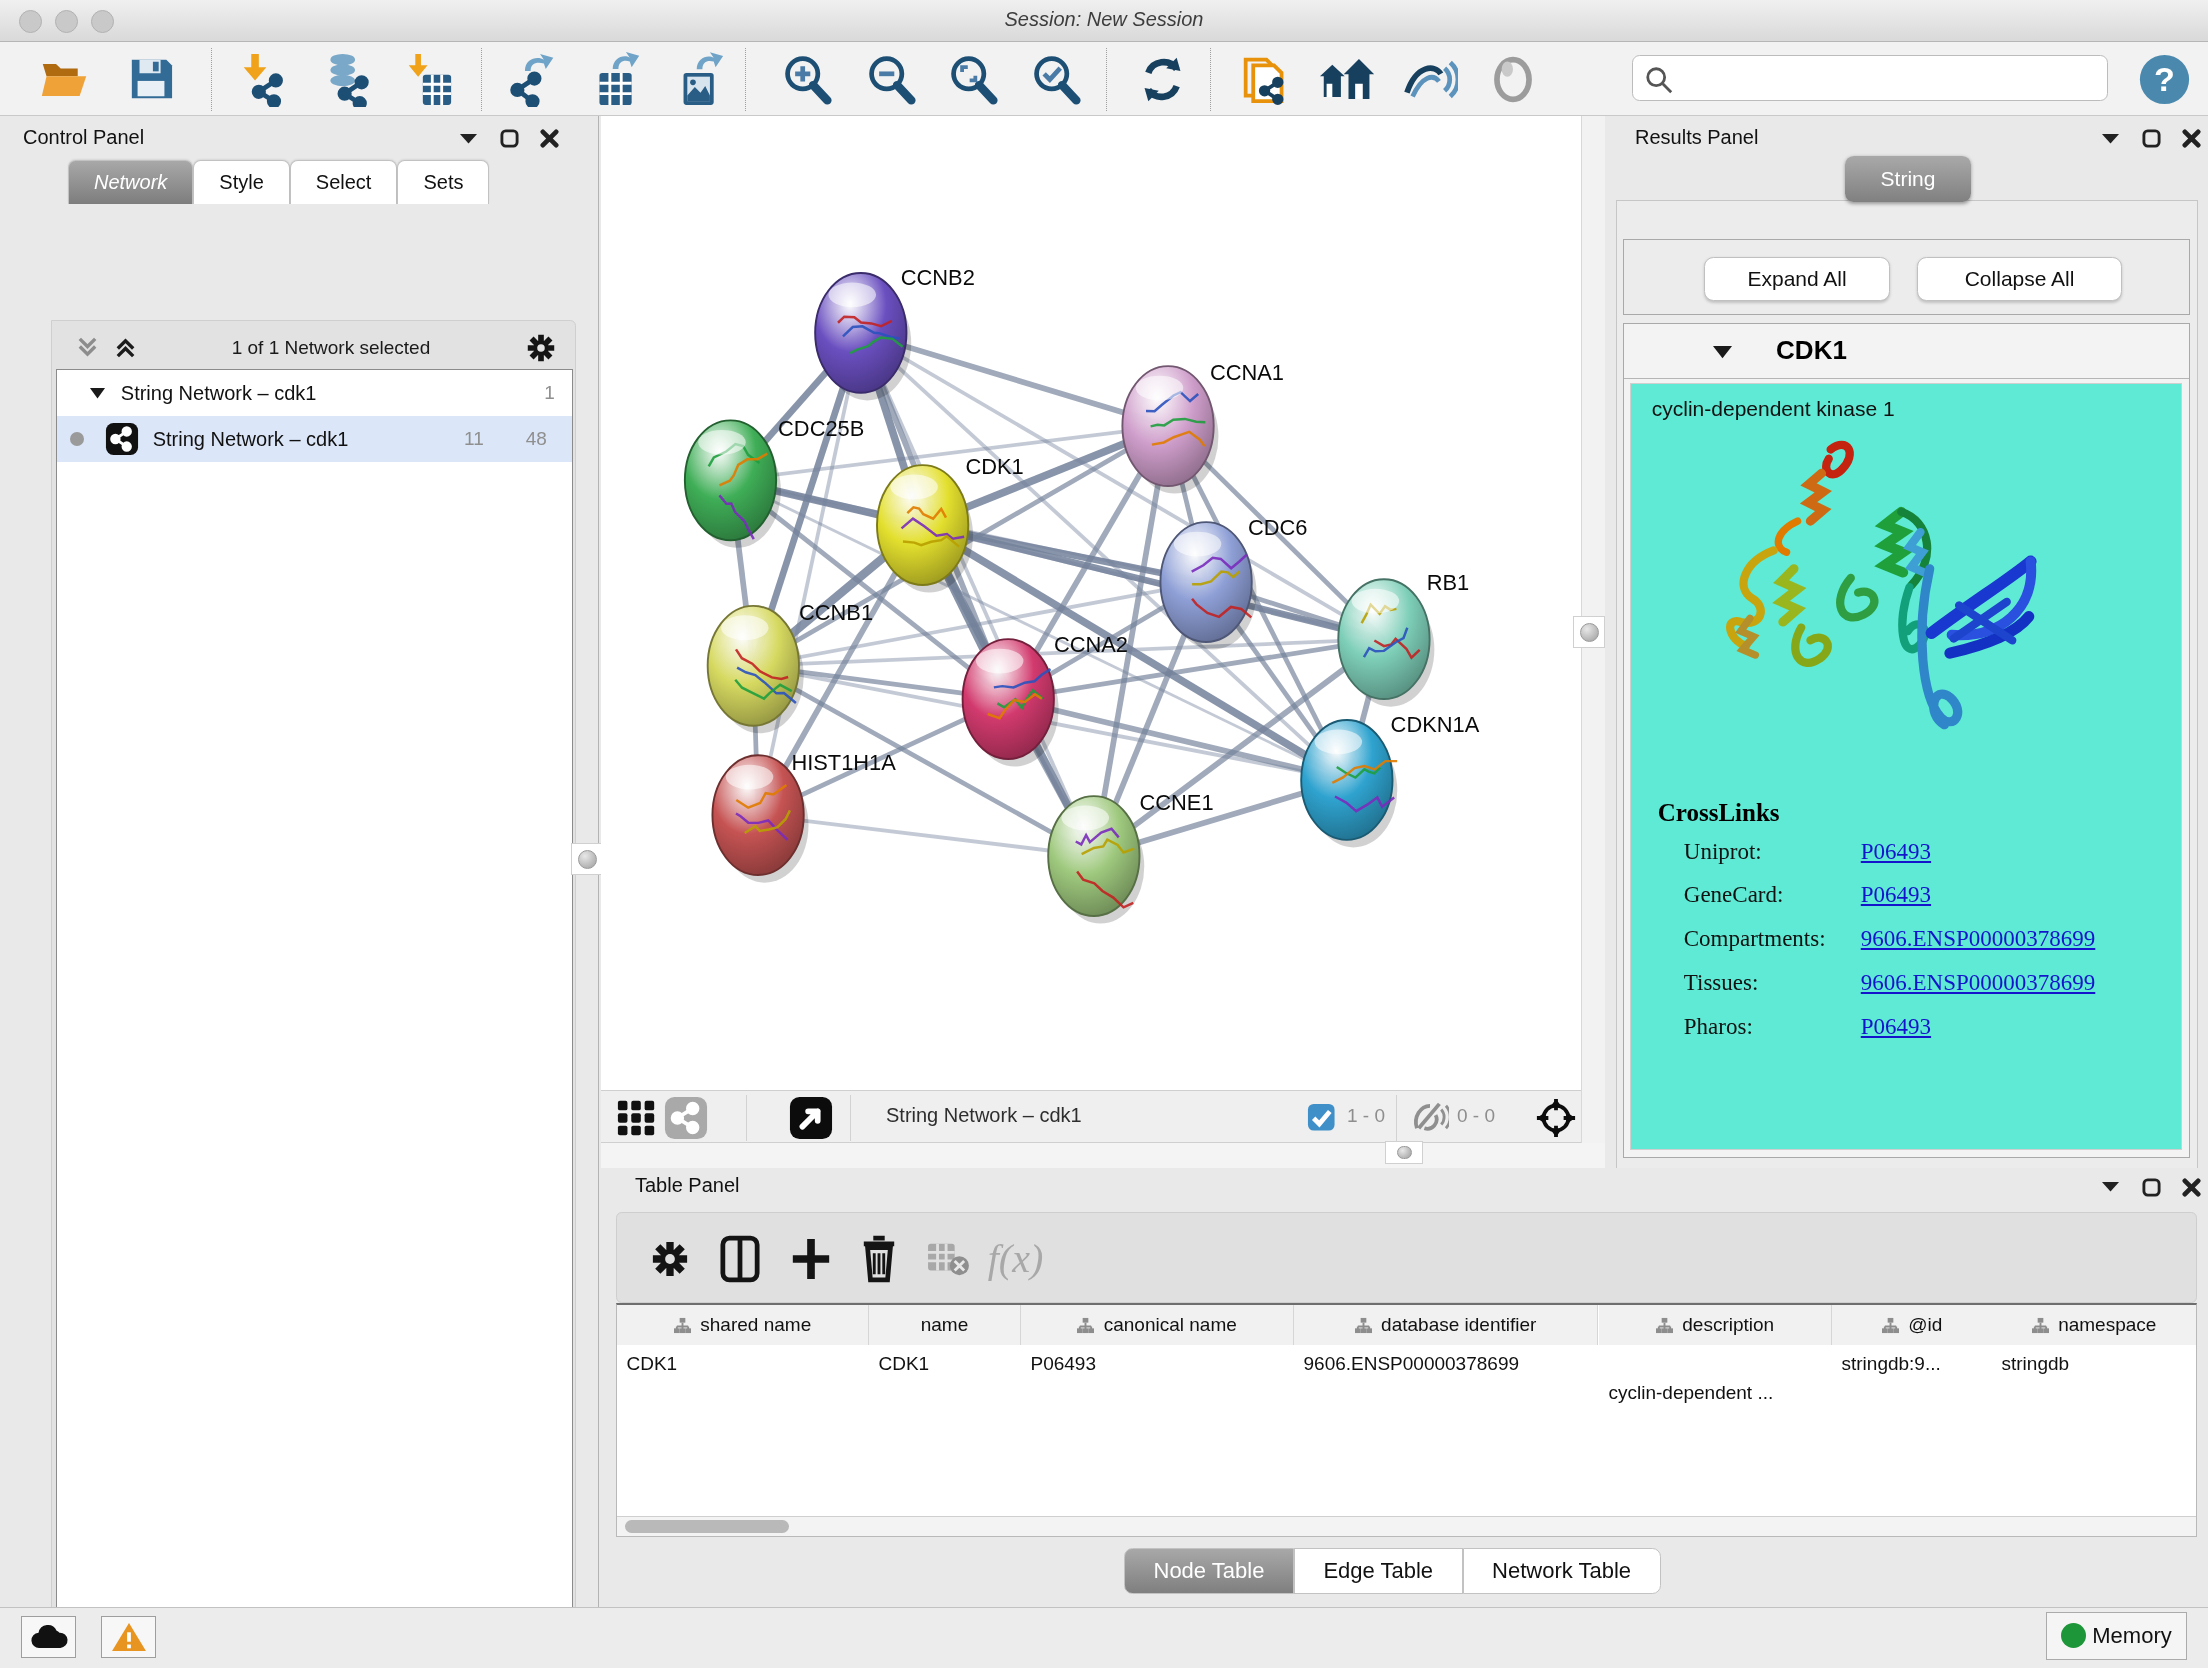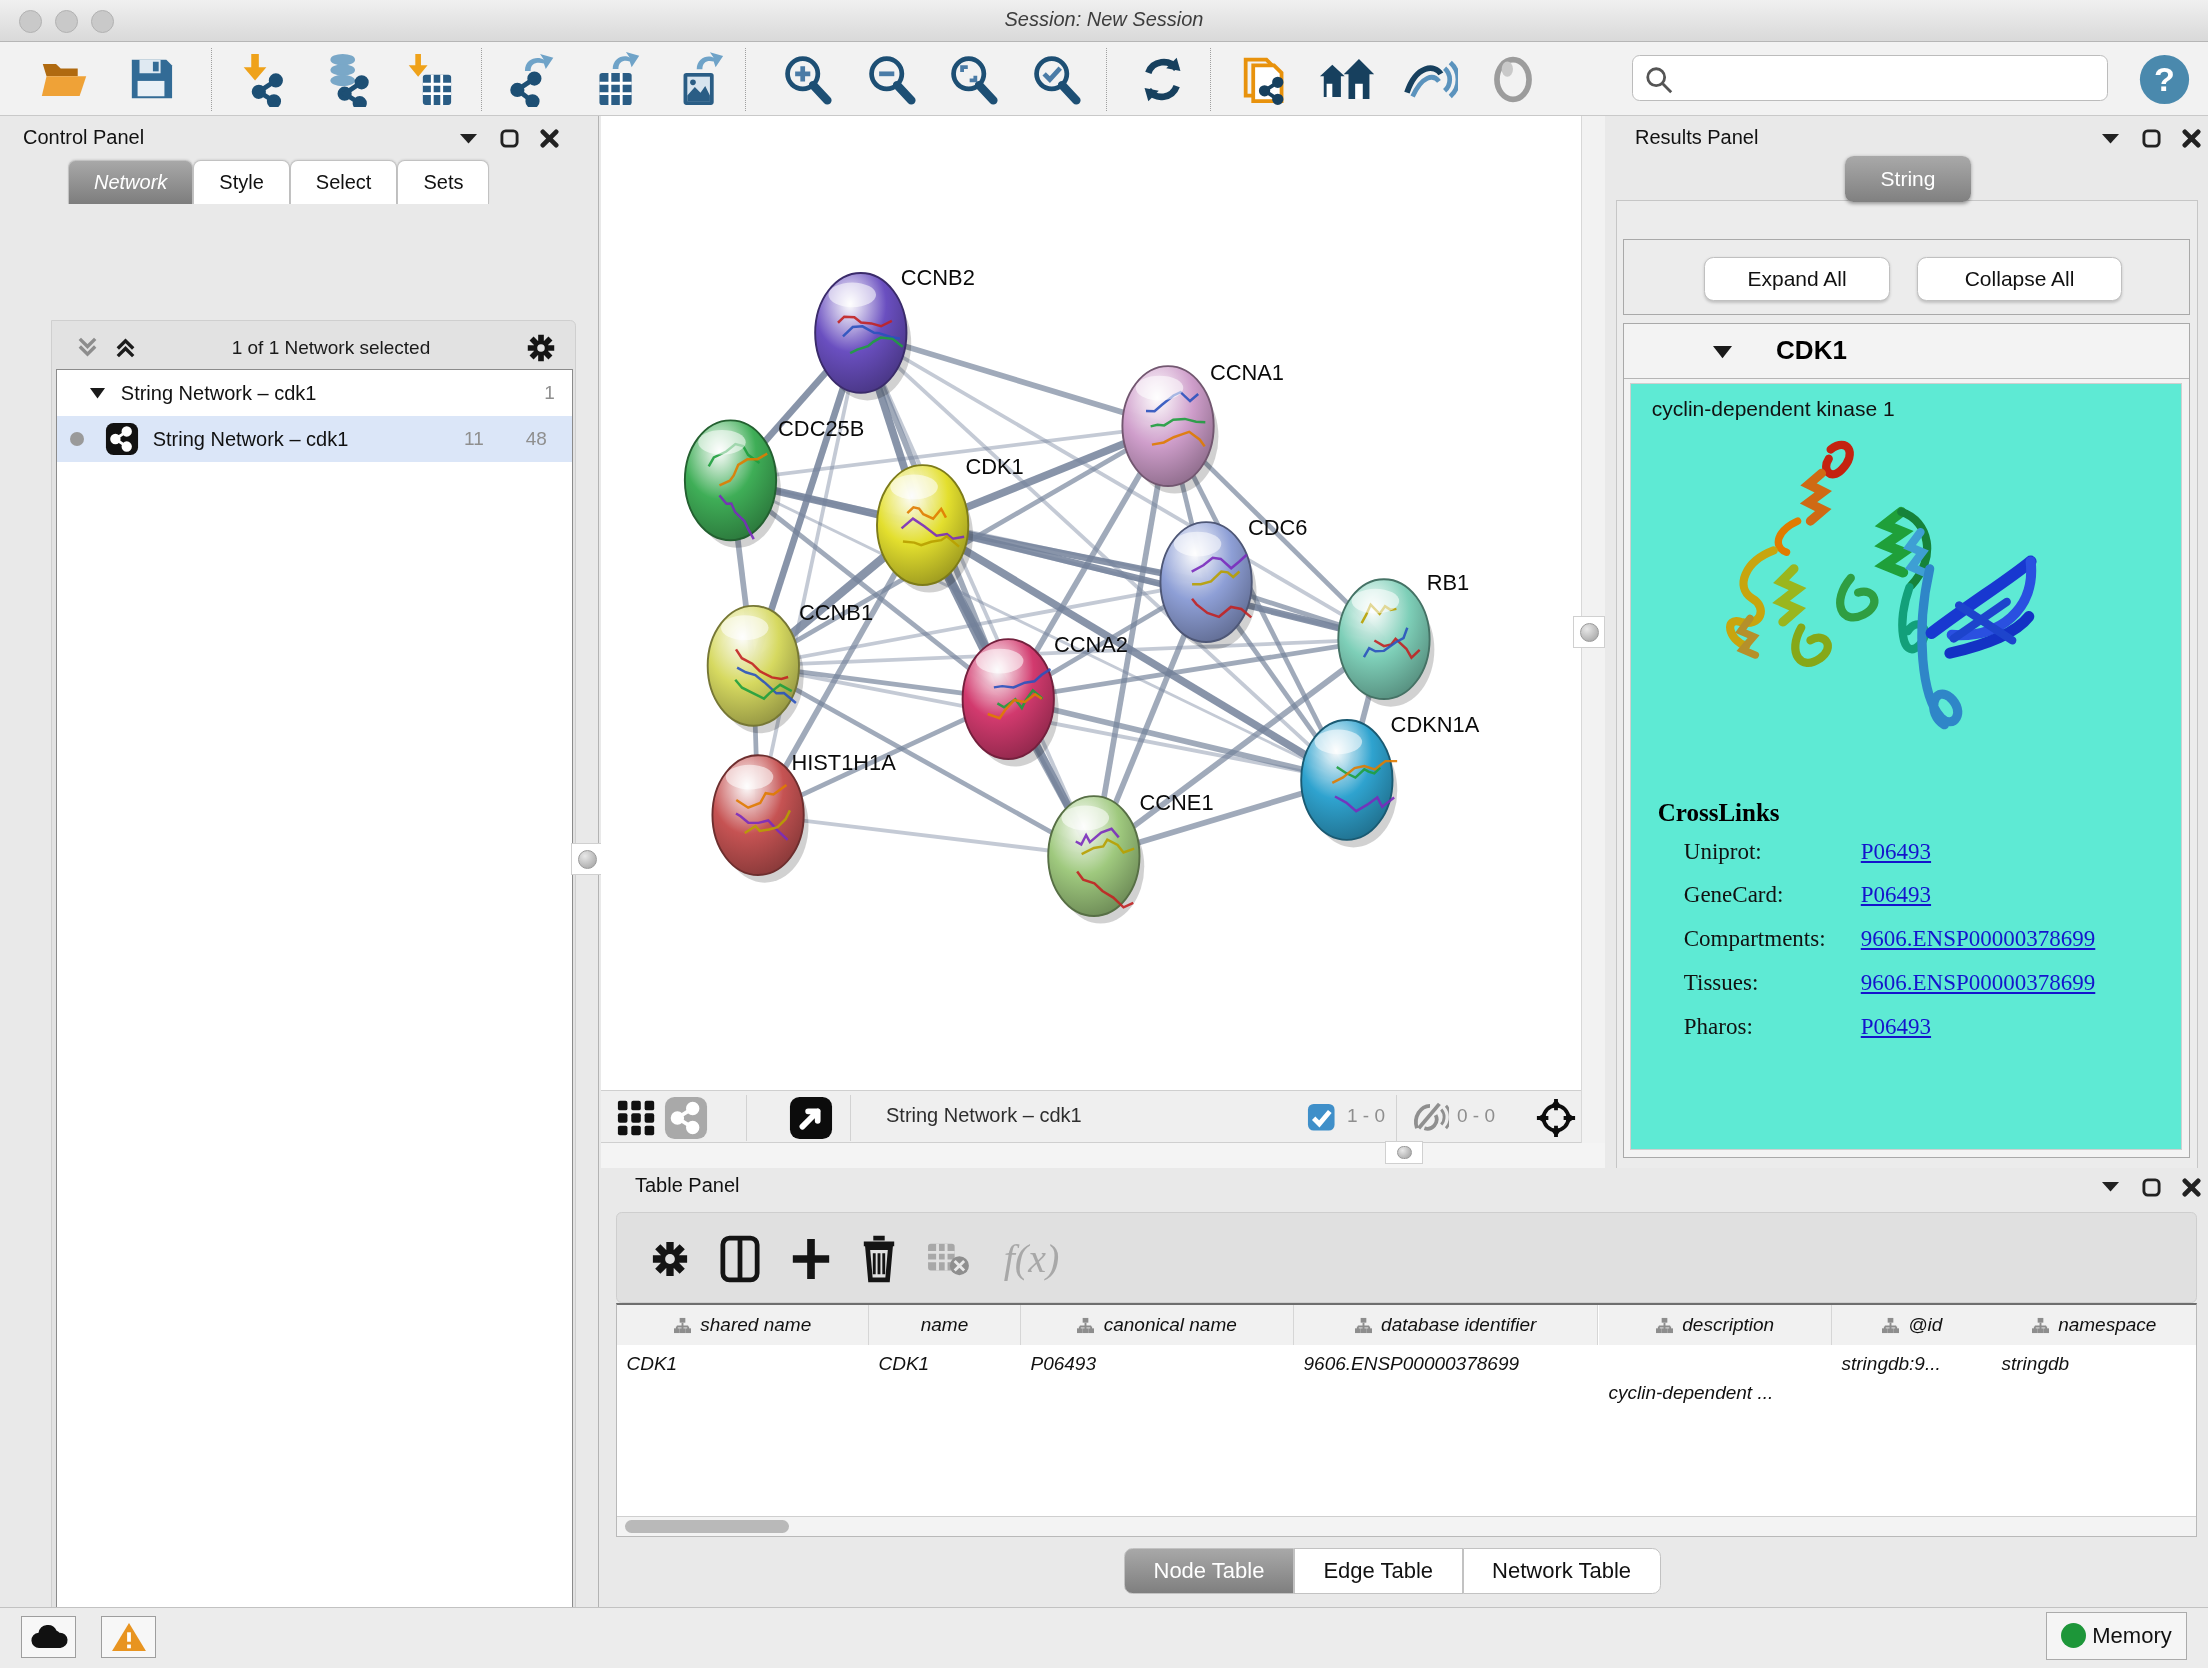--- a/index.html
+++ b/index.html
@@ -86,21 +86,21 @@
   .xl-title { position:absolute; left:27px; top:415px; font-family:"Liberation Serif", serif; font-weight:bold; font-size:25px; color:#000; }
   .xl-row { position:absolute; left:53px; width:476px; height:44px; font-family:"Liberation Serif", serif; font-size:23px; color:#111; }
   .xl-row a { position:absolute; left:177px; color:#1414cc; text-decoration:underline; cursor:pointer; white-space:nowrap; }
 
   
   .table-panel { position:absolute; left:601px; top:1168px; width:1607px; height:439px; background:#e9e9e9;text-align:right; }
   .tp-toolbar { position:absolute; left:15px; top:44px; width:1581px; height:91px;
     background:#e0e0e0; border:1px solid #cecece; border-radius:5.7px; }
   .tp-ic { position:absolute; top:17px; width:59px; height:57px; display:flex; align-items:center; justify-content:center; cursor:pointer; }
   .tbl { position:absolute; left:15px; top:135px; width:1581px; height:234px; background:#fff;
-    border:1px solid #b9b9b9; border-top:2.9px solid #6e6e6e; overflow:hidden;font-style:italic; }
+    border:1px solid #b9b9b9; border-top:2.9px solid #6e6e6e; overflow:hidden; }
   .th { position:absolute; top:0; height:40px; background:#f1f1f1; border-right:1px solid #d6d6d6;
     display:flex; align-items:center; justify-content:center; gap:9.5px; font-size:19px; color:#111; cursor:pointer; overflow:hidden;}
   .td { position:absolute; top:40px; height:38px; display:flex; align-items:center; padding-left:9.5px;
     font-size:19px; color:#111; white-space:nowrap; overflow:hidden; }
   .hscroll { position:absolute; left:15px; top:369px; width:1581px; height:21px; background:#f3f3f3; border:1px solid #cfcfcf; }
   .hthumb { position:absolute; left:7.6px; top:2.9px; width:164px; height:13.3px; background:#b9b9b9; border-radius:6.7px; cursor:grab; }
   .tp-tabs { position:absolute; left:523px; top:380px; display:flex; }
   .tp-tab { height:46px; padding:0 28.5px; display:flex; align-items:center; background:#fff;
     border:1px solid #c2c2c2; font-size:22px; color:#111; cursor:pointer; }
   .tp-tab:first-child { border-radius:8.6px 0 0 8.6px; }
@@ -774,21 +774,21 @@
             <g fill="#a8a8a8">
               <rect x="2" y="4" width="28" height="28" rx="3"></rect>
             </g>
             <g stroke="#e0e0e0" stroke-width="3">
               <path d="M2 13 h28 M2 22 h28 M12 4 v28 M21 4 v28"></path>
             </g>
             <circle cx="35" cy="27" r="10" fill="#8f8f8f"></circle>
             <path d="M30 22 l10 10 M40 22 l-10 10" stroke="#e8e8e8" stroke-width="3"></path>
           </svg>
       </div>
-      <div class="tp-ic" style="left:385px">
+      <div class="tp-ic" style="left:369px">
         <span style="font-family:'Liberation Serif', serif; font-style:italic; font-size:40px; color:#a8a8a8;">f(x)</span>
       </div>
     </div>
     <div class="tbl">
       <div id="tbl-head">
           <div class="th" style="left: 0px; width: 252px;">
             <svg width="17" height="17" viewBox="0 0 18 18">
               <g fill="#8d8d8d">
                 <rect x="6" y="1" width="6" height="5"></rect>
                 <path d="M9 6 v4 M3 10 v3 M9 10 v3 M15 10 v3 M3 10 h12" stroke="#8d8d8d" stroke-width="2" fill="none"></path>

